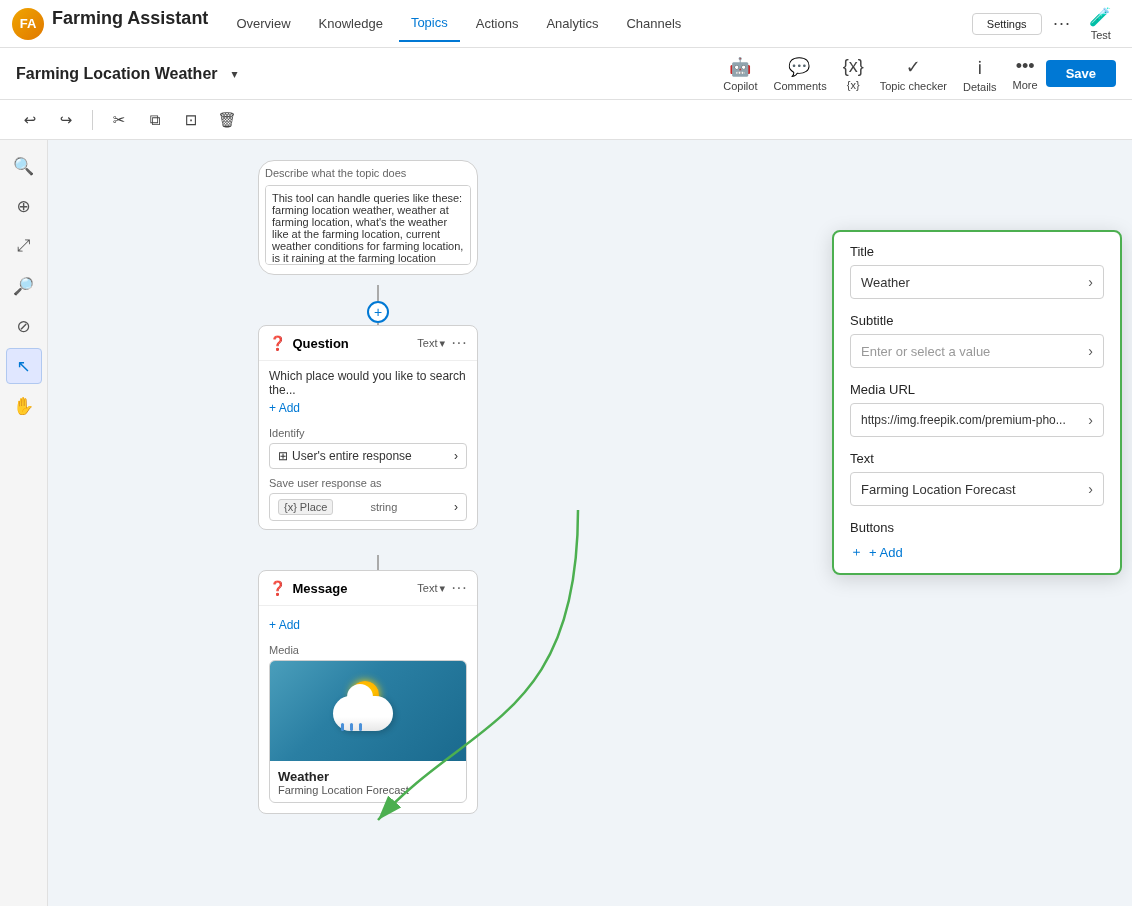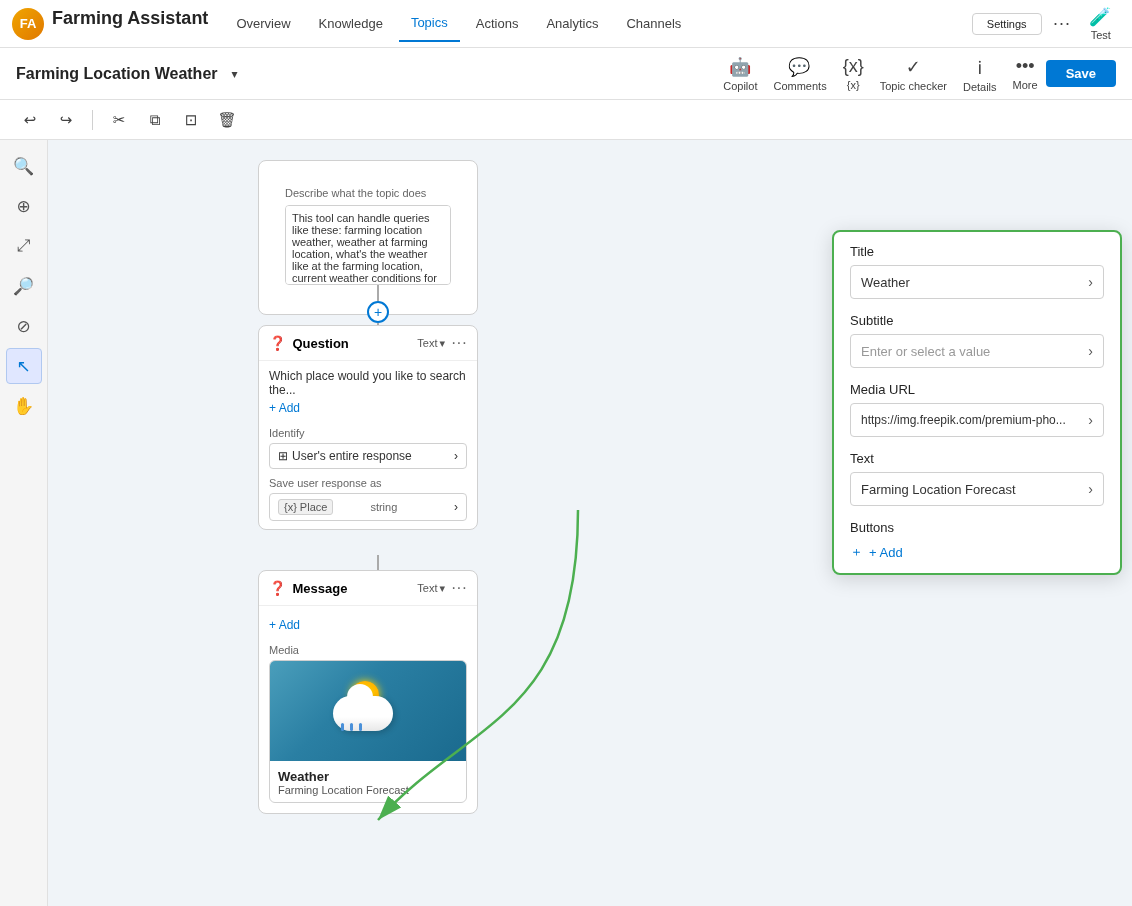--- a/index.html
+++ b/index.html
@@ -94,22 +94,22 @@
     }
     .left-tool-btn.active { background: #e0e7ff; color: #0078d4; border: 1px solid #b0c8f0; }
 
     
     .canvas {
       flex: 1; background: #f0f4f8; position: relative; overflow: hidden;
     }
 
     .describe-node {
       position: absolute; top: 20px; left: 210px;
-      width: 220px; background: #fff; border: 1px solid #d0d0d0; border-radius: 8px;
-      padding: 26px; font-size: 12px;
+      width: 220px; background: #fff; border: 1px solid #d0d0d0; border-radius: 16px;
+      padding: 6px; font-size: 12px;
     }
     .describe-node .node-label {
       font-size: 11px; color: #666; margin-bottom: 6px;
     }
     .describe-node textarea {
       width: 100%; height: 80px; border: 1px solid #d0d0d0; border-radius: 4px;
       padding: 6px; font-size: 11px; resize: none; color: #333;
       font-family: inherit;
     }
 

